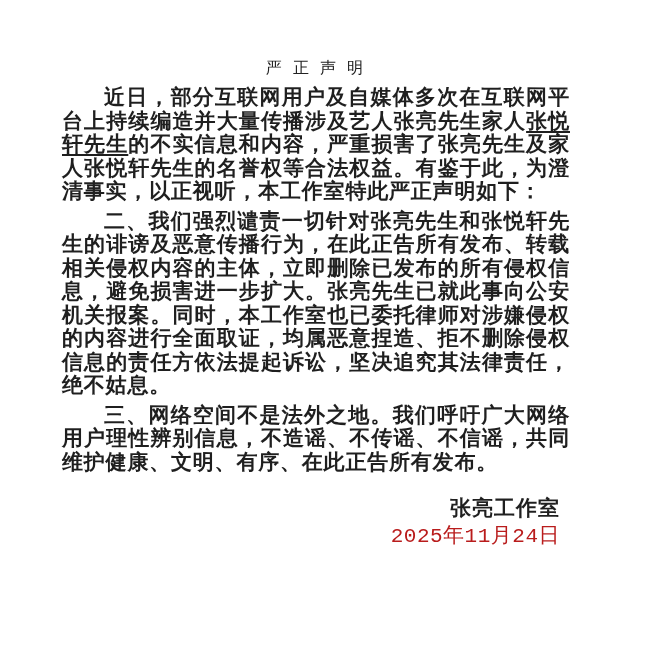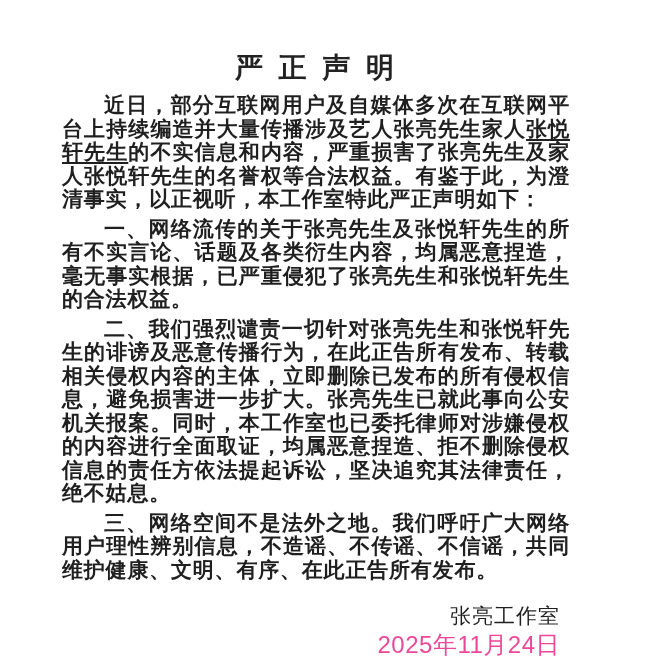--- a/index.html
+++ b/index.html
@@ -13,76 +13,75 @@
     height: 658px;
     background: #ffffff;
     box-sizing: border-box;
     padding: 54px 80px 0 62px;
     overflow: hidden;
     font-family: "DejaVu Sans", "Liberation Sans", sans-serif;
     color: #1f1f1f;
   }
   .doc-title {
     text-align: center;
-    font-size: 28px;
-    font-weight: 700;
+    font-size: 16px;
+    font-weight: 400;
     letter-spacing: 3px;
     line-height: 28px;
     color: #222222;
   }
   .para {
     font-size: 21px;
     font-weight: 600;
     line-height: 23.5px;
     letter-spacing: 0.8px;
     text-align: justify;
     text-indent: 2em;
     margin: 6px 0 0 0;
     color: #1f1f1f;
   }
   .para.first {
-    margin-top: 12px;
+    margin-top: 4px;
   }
   .underlined-name {
     text-decoration: underline;
     text-decoration-thickness: 1.5px;
     text-underline-offset: 3px;
   }
   .signature {
     margin-top: 22px;
     text-align: right;
     padding-right: 10px;
     font-size: 21px;
-    font-weight: 400;
+    font-weight: 700;
     letter-spacing: 1px;
     line-height: 24px;
     color: #1f1f1f;
   }
   .date {
     margin-top: 4px;
     text-align: right;
     padding-right: 10px;
-    font-family: Liberation Sans, sans-serif;
-    font-size: 24px;
+    font-family: Liberation Mono, monospace;
+    font-size: 21px;
     font-weight: 500;
     letter-spacing: 0.5px;
     line-height: 26px;
-    color: #ec4899;
+    color: #b91c1c;
   }
 </style>
 </head>
 <body>
 
 <div class="page">
 
   <div class="doc-title">严 正 声 明</div>
 
   <p class="para first"><span>近日，部分互联网用户及自媒体多次在互联网平台上持续编造并大量传播涉及艺人张亮先生家人</span><span class="underlined-name">张悦轩先生</span><span>的不实信息和内容，严重损害了张亮先生及家人张悦轩先生的名誉权等合法权益。有鉴于此，为澄清事实，以正视听，本工作室特此严正声明如下：</span></p>
 
-  <p class="para">一、网络流传的关于张亮先生及张悦轩先生的所有不实言论、话题及各类衍生内容，均属恶意捏造，毫无事实根据，已严重侵犯了张亮先生和张悦轩先生的合法权益。</p>
 
   <p class="para">二、我们强烈谴责一切针对张亮先生和张悦轩先生的诽谤及恶意传播行为，在此正告所有发布、转载相关侵权内容的主体，立即删除已发布的所有侵权信息，避免损害进一步扩大。张亮先生已就此事向公安机关报案。同时，本工作室也已委托律师对涉嫌侵权的内容进行全面取证，均属恶意捏造、拒不删除侵权信息的责任方依法提起诉讼，坚决追究其法律责任，绝不姑息。</p>
 
   <p class="para">三、网络空间不是法外之地。我们呼吁广大网络用户理性辨别信息，不造谣、不传谣、不信谣，共同维护健康、文明、有序、在此正告所有发布。</p>
 
   <div class="signature">张亮工作室</div>
 
   <div class="date">2025年11月24日</div>
 
 </div>

